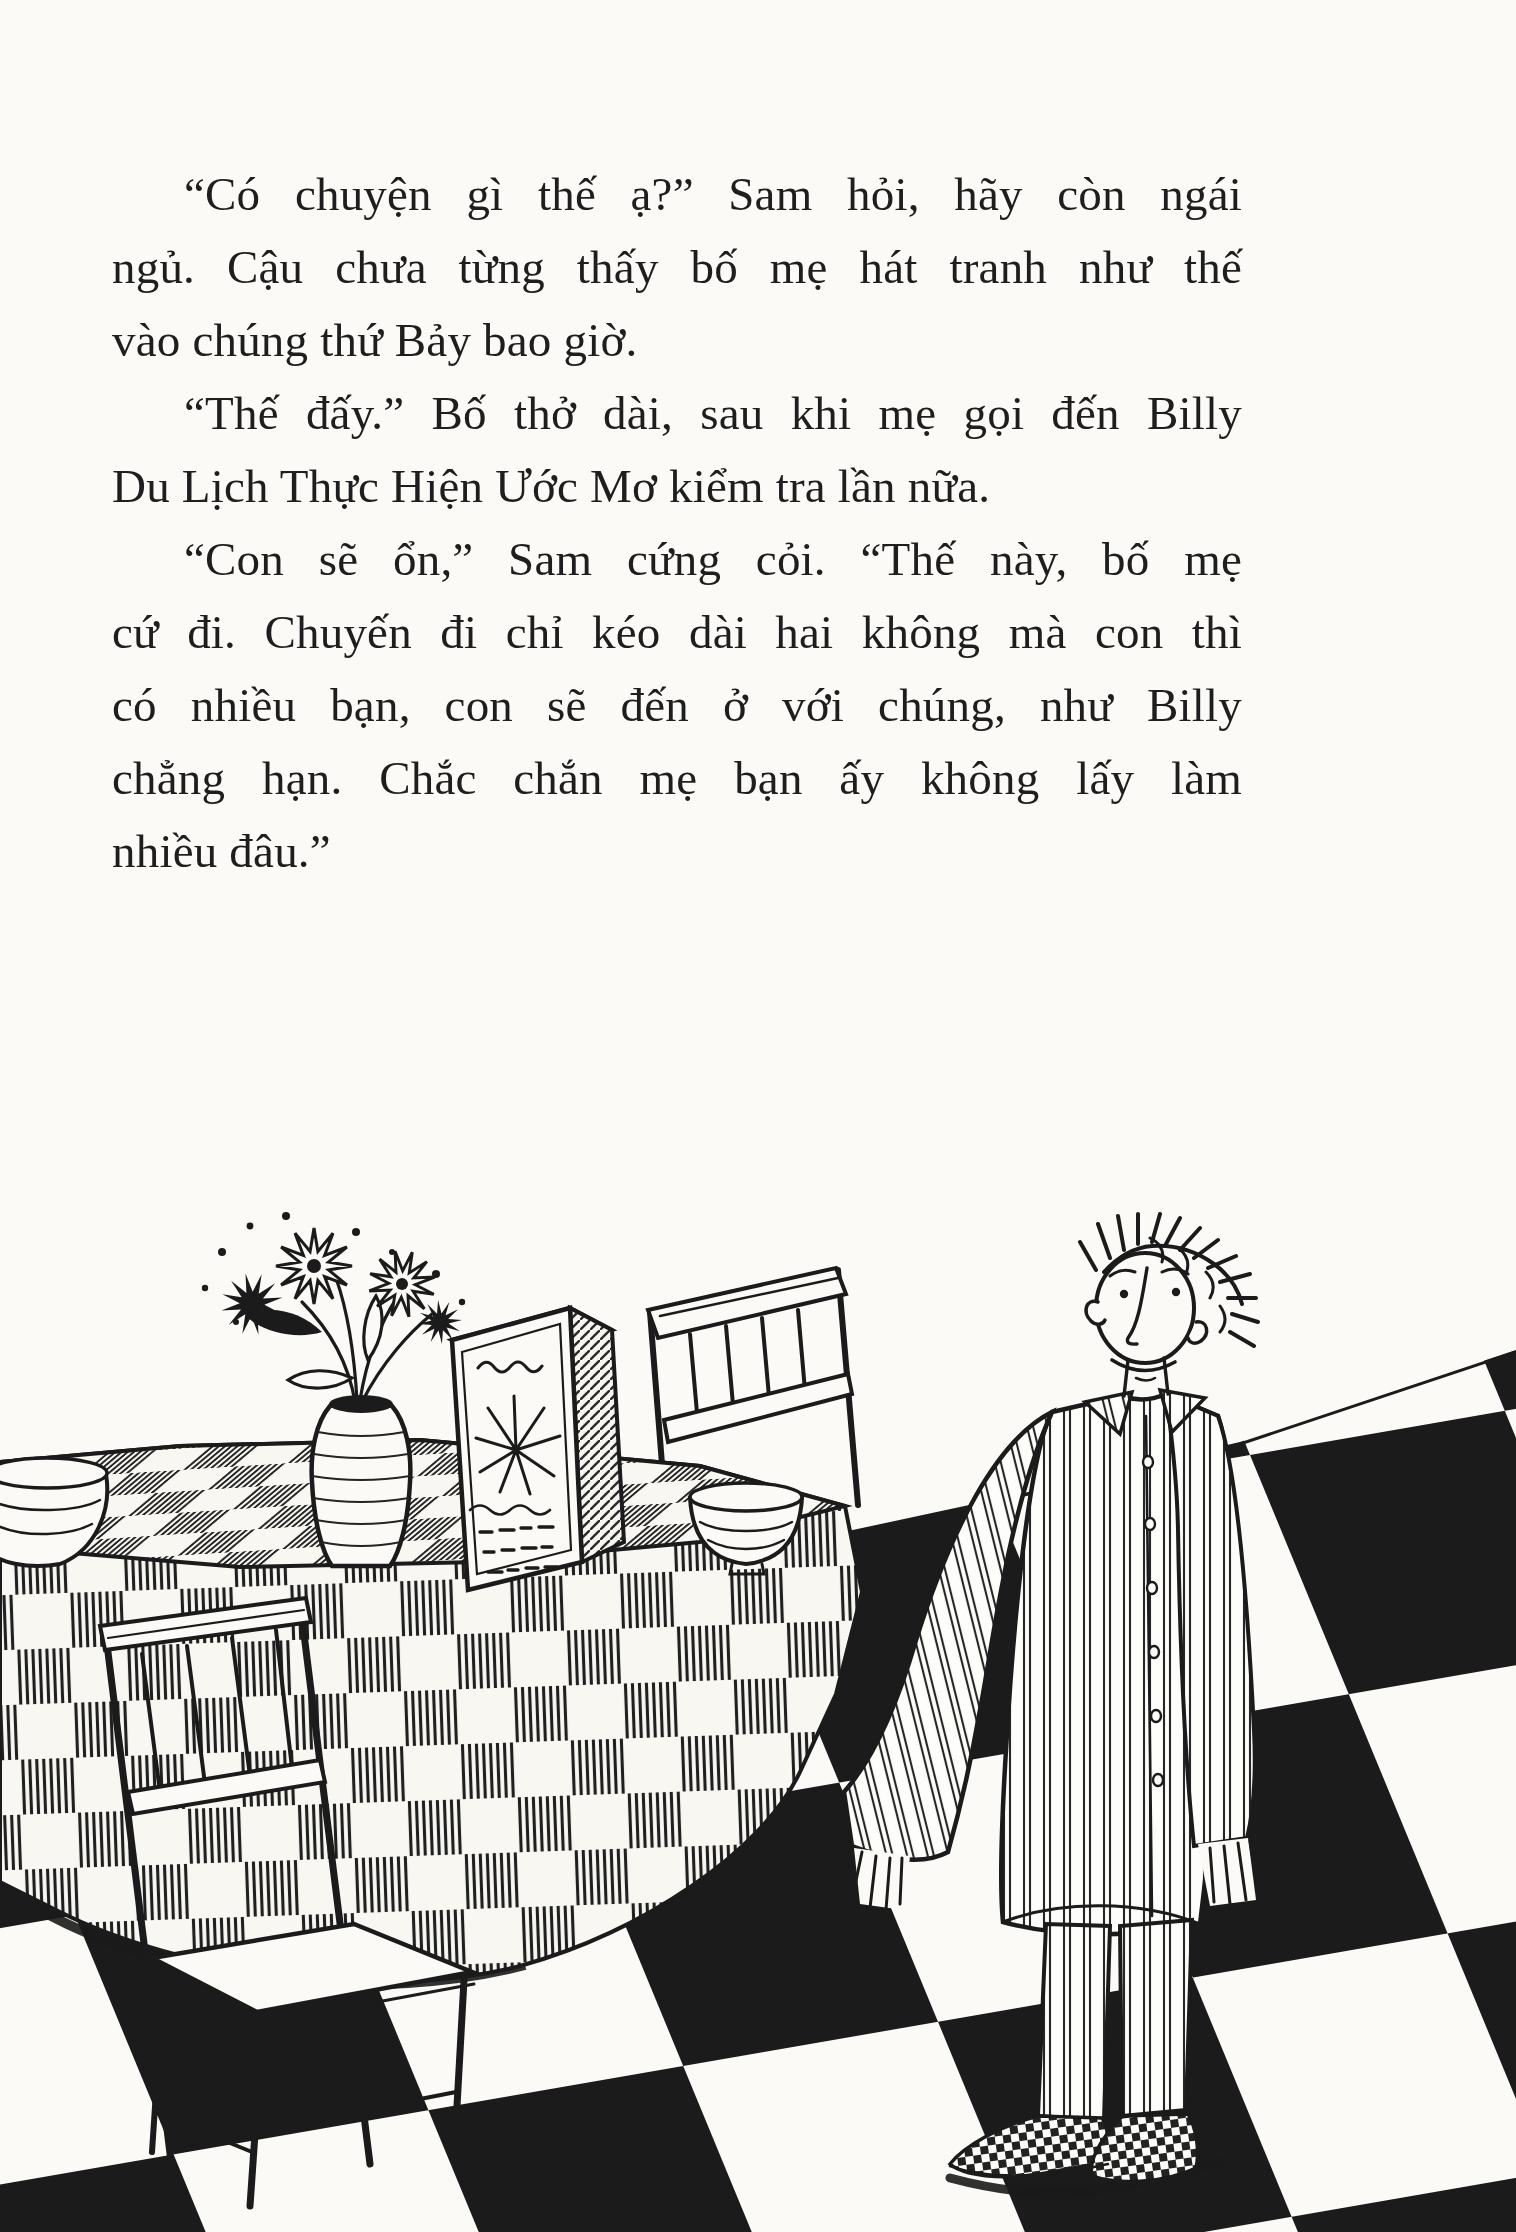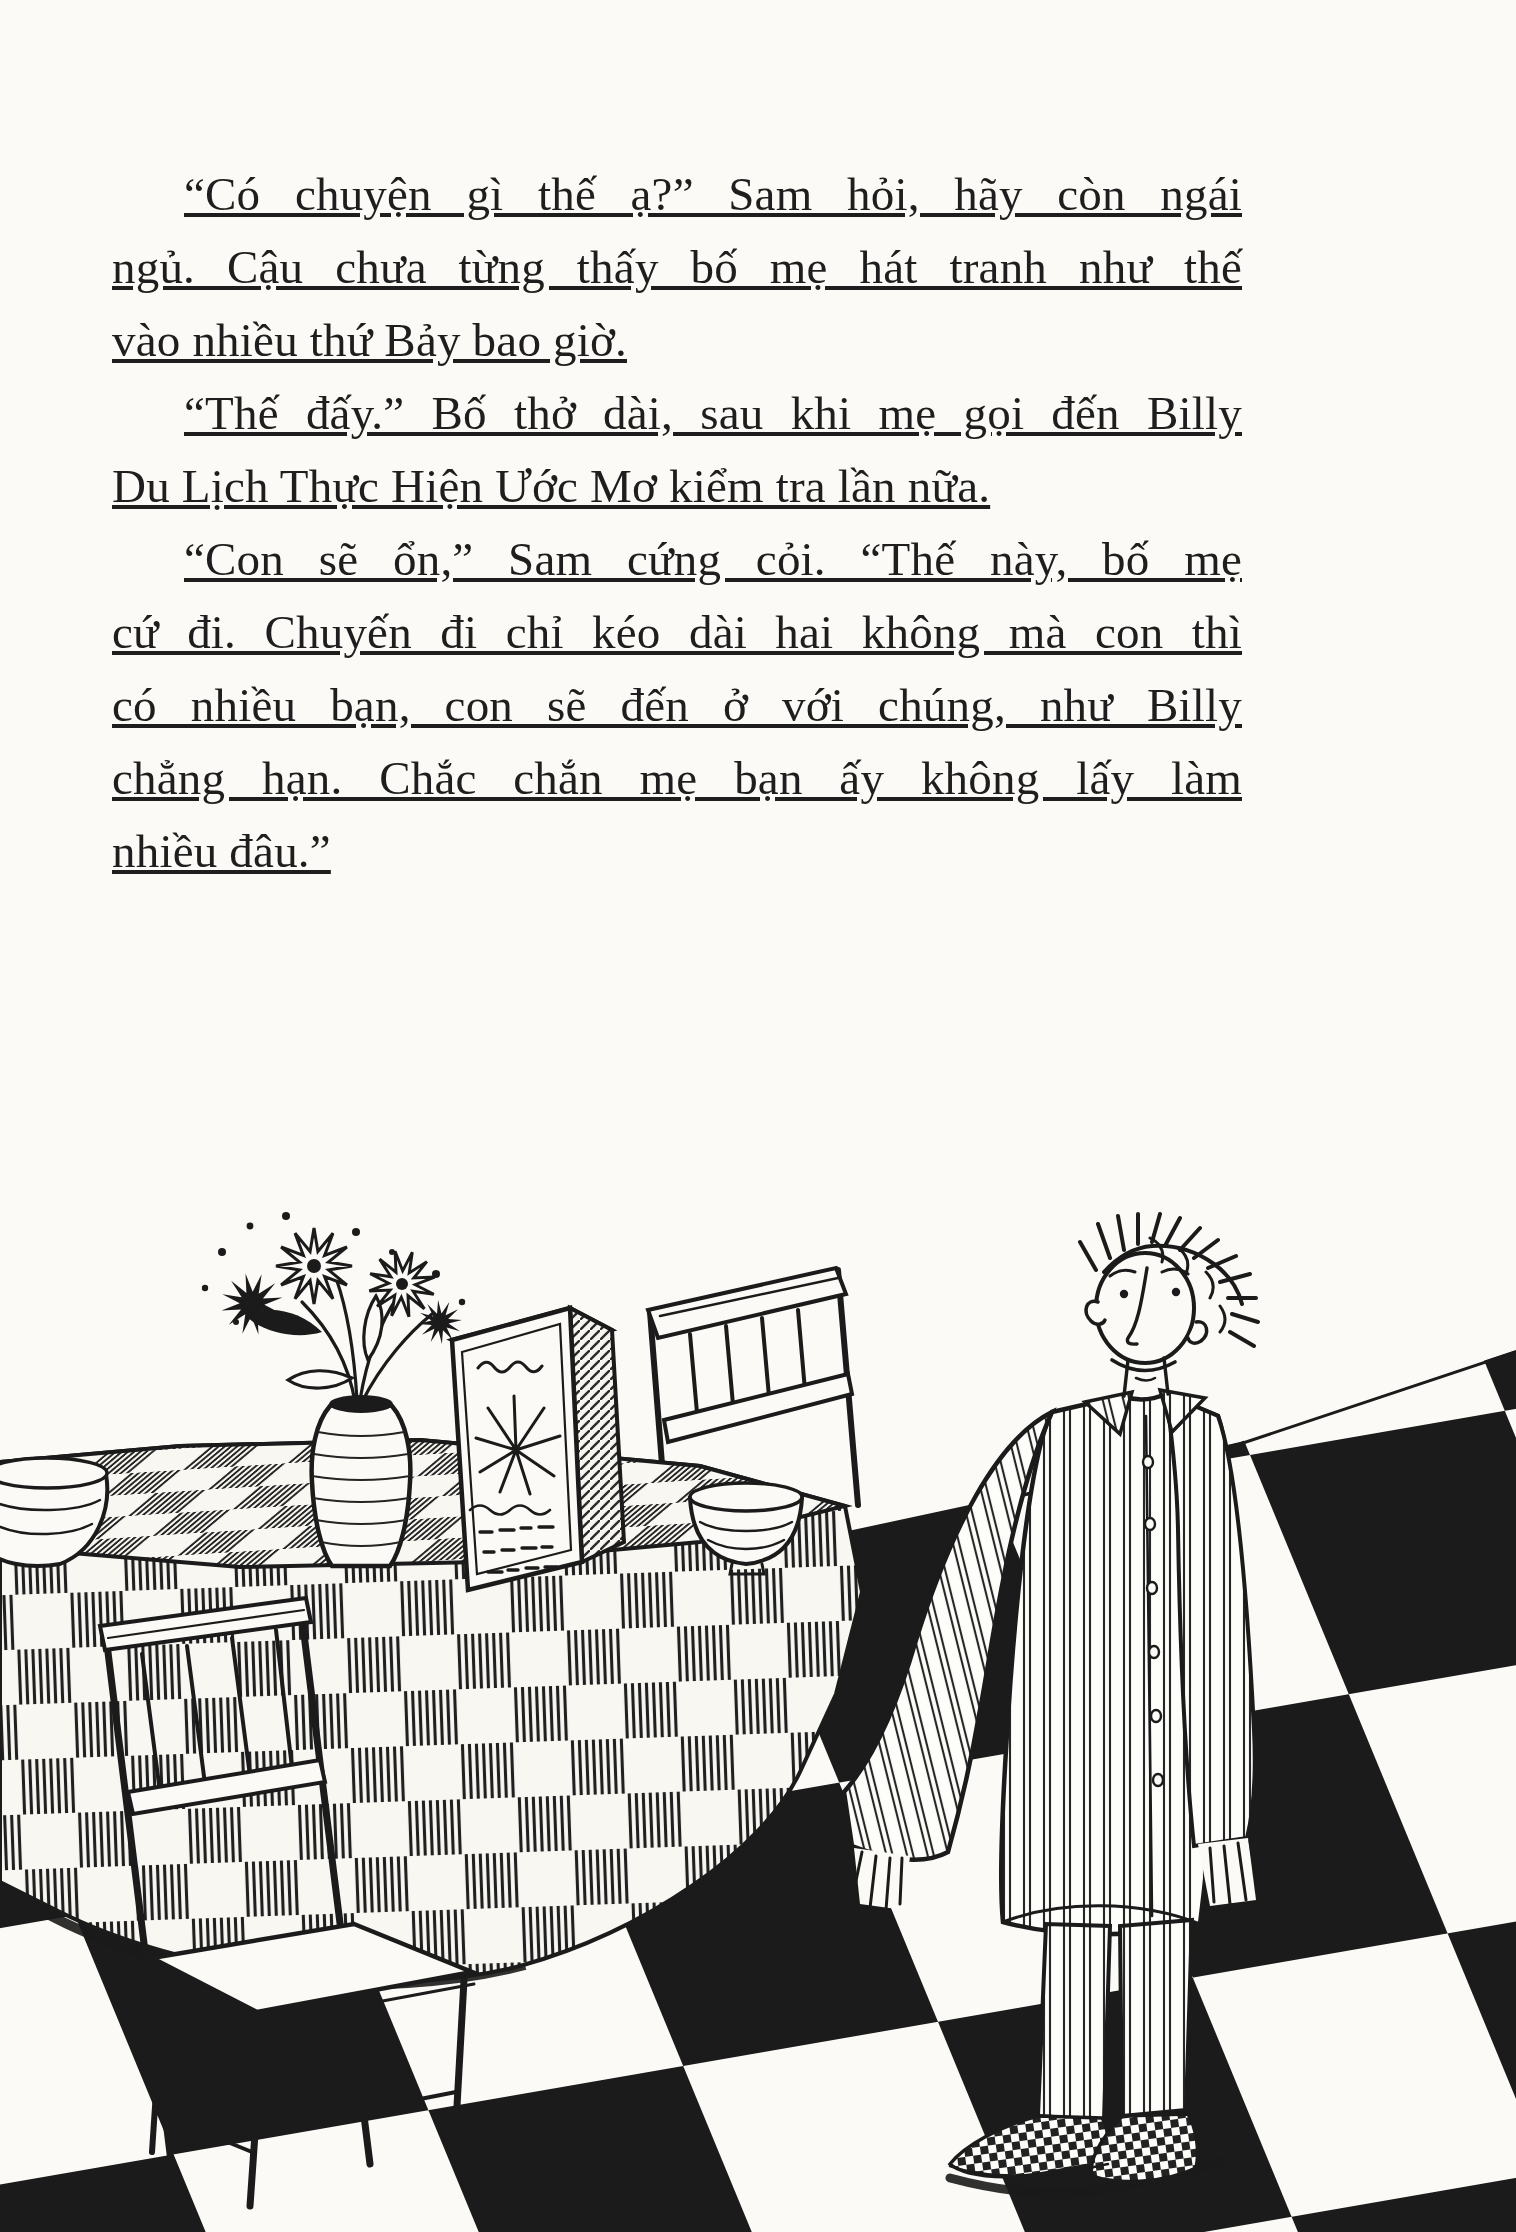--- a/index.html
+++ b/index.html
@@ -13,21 +13,21 @@
   }
   .text-block{
     position:absolute;
     left:112px;top:158px;
     width:1130px;
     font-size:47px;
     line-height:73px;
     color:#1e1e1e;
     letter-spacing:0.2px;
   }
-  .para{margin:0;padding:0;text-decoration:underline;}
+  .para{margin:0;padding:0;}
   .line{
     text-align:justify;
     text-align-last:justify;
     white-space:normal;
   }
   .line.first{text-indent:72px;}
   .line.last{text-align-last:left;}
   .art{
     position:absolute;
     left:0;top:1210px;
@@ -37,21 +37,21 @@
 </style>
 </head>
 <body>
 
 <div class="page">
 
   <div class="text-block">
     <div class="para">
       <div class="line first">“Có chuyện gì thế ạ?” Sam hỏi, hãy còn ngái</div>
       <div class="line">ngủ. Cậu chưa từng thấy bố mẹ hát tranh như thế</div>
-      <div class="line last">vào nhiều thứ Bảy bao giờ.</div>
+      <div class="line last">vào chúng thứ Bảy bao giờ.</div>
     </div>
     <div class="para">
       <div class="line first">“Thế đấy.” Bố thở dài, sau khi mẹ gọi đến Billy</div>
       <div class="line last">Du Lịch Thực Hiện Ước Mơ kiểm tra lần nữa.</div>
     </div>
     <div class="para">
       <div class="line first">“Con sẽ ổn,” Sam cứng cỏi. “Thế này, bố mẹ</div>
       <div class="line">cứ đi. Chuyến đi chỉ kéo dài hai không mà con thì</div>
       <div class="line">có nhiều bạn, con sẽ đến ở với chúng, như Billy</div>
       <div class="line">chẳng hạn. Chắc chắn mẹ bạn ấy không lấy làm</div>

